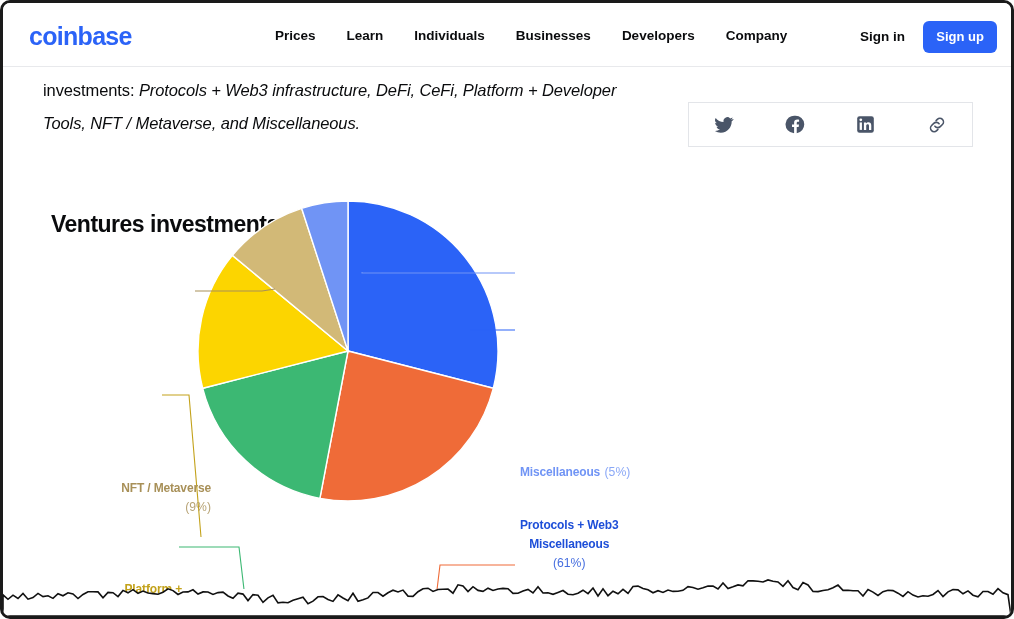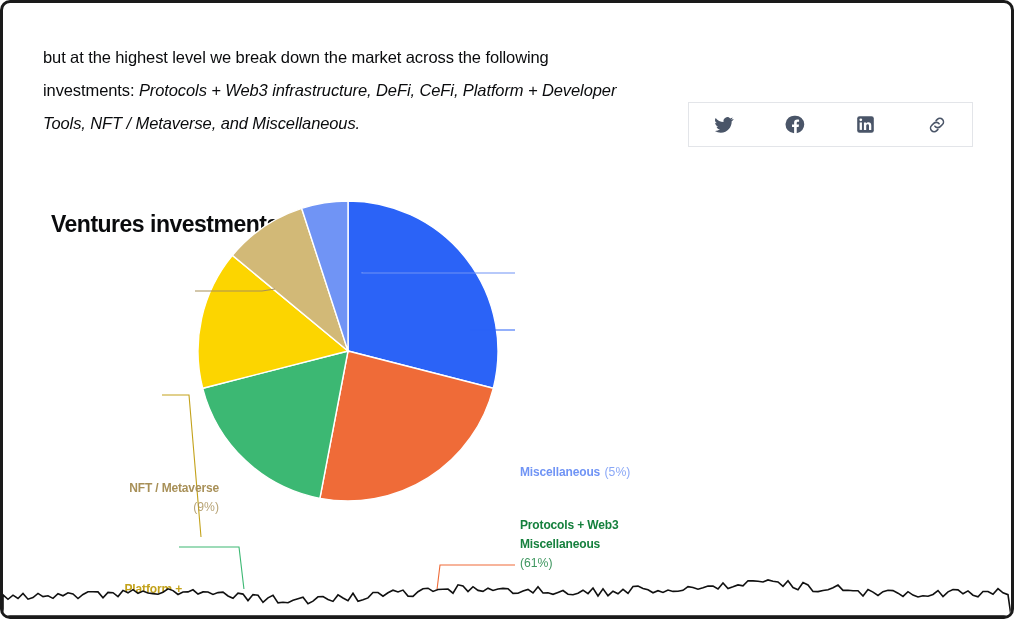--- a/index.html
+++ b/index.html
@@ -118,21 +118,21 @@
     font-size: 12.2px;
     opacity: 0.82;
   }
   .lbl-right { text-align: left; }
   .lbl-left  { text-align: right; }
 
   
   #lbl-misc      { left: 517px; top: 263px; }
   #lbl-protocols { left: 517px; top: 316px; line-height: 17px; }
   #lbl-platform  { left: 0px;  top: 380px; width: 179px; line-height: 17px; }
-  #lbl-nft       { left: 16px;  top: 279px; width: 200px; line-height: 17px; }
+  #lbl-nft       { left: 8px;  top: 279px; width: 200px; line-height: 17px; }
 
   
   #torn {
     position: absolute;
     left: 0; bottom: 0;
     width: 1008px; height: 48px;
     z-index: 50;
     pointer-events: none;
   }
 </style>
@@ -169,20 +169,33 @@
       </svg>
     </div>
     <div class="share-icon" title="Copy link">
       <svg width="20" height="20" viewBox="0 0 24 24" fill="none" stroke="currentColor" stroke-width="1.9" stroke-linecap="round" stroke-linejoin="round" aria-hidden="true">
         <path d="M9.5 13.5a4.3 4.3 0 0 0 6.4.5l2.6-2.6a4.3 4.3 0 0 0-6.1-6.1l-1.5 1.5"></path>
         <path d="M14.5 10.5a4.3 4.3 0 0 0-6.4-.5L5.5 12.6a4.3 4.3 0 0 0 6.1 6.1l1.5-1.5"></path>
       </svg>
     </div>
   </div>
 
+  <div id="navbar">
+    <div id="logo">coinbase</div>
+    <div id="nav-links">
+      <div class="nav-link">Prices</div>
+      <div class="nav-link">Learn</div>
+      <div class="nav-link">Individuals</div>
+      <div class="nav-link">Businesses</div>
+      <div class="nav-link">Developers</div>
+      <div class="nav-link">Company</div>
+    </div>
+    <div id="signin">Sign in</div>
+    <button id="signup">Sign up</button>
+  </div>
 
   <div id="chart-wrap">
     <div id="chart-title">Ventures investments by category</div>
 
     <svg id="pie-svg" width="1008" height="390" viewBox="0 0 1008 390">
 
       <g id="slices">
           <path d="M 345 152 L 345.00 2.00 A 150 150 0 0 1 490.29 189.30 Z" fill="#2B63F7" stroke="#ffffff" stroke-width="1.4"></path>
           <path d="M 345 152 L 490.29 189.30 A 150 150 0 0 1 316.89 299.34 Z" fill="#EF6B38" stroke="#ffffff" stroke-width="1.4"></path>
           <path d="M 345 152 L 316.89 299.34 A 150 150 0 0 1 199.71 189.30 Z" fill="#3CB873" stroke="#ffffff" stroke-width="1.4"></path>
@@ -199,21 +212,21 @@
         <polyline points="198,338 186,196 159,196" stroke="#C3A21B"></polyline>
         <polyline points="272,90 259,92 192,92" stroke="#A89058"></polyline>
       </g>
     </svg>
 
     <div class="lbl lbl-right" id="lbl-misc" style="color: rgb(112, 148, 245);">
       <span class="name">Miscellaneous</span>
       <span class="pct">(5%)</span>
     </div>
 
-    <div class="lbl lbl-right" id="lbl-protocols" style="color: #15803d;">
+    <div class="lbl lbl-right" id="lbl-protocols" style="color: #1d4ed8; text-align: center;">
       <div><span class="name">Protocols + Web3</span></div>
       <div><span class="name">Miscellaneous</span></div>
       <div><span class="pct">(61%)</span></div>
     </div>
 
     <div class="lbl lbl-left" id="lbl-platform" style="color: rgb(195, 162, 27);">
       <div><span class="name">Platform +</span></div>
       <div><span class="name">Developer Tools</span></div>
       <div></div>
     </div>

